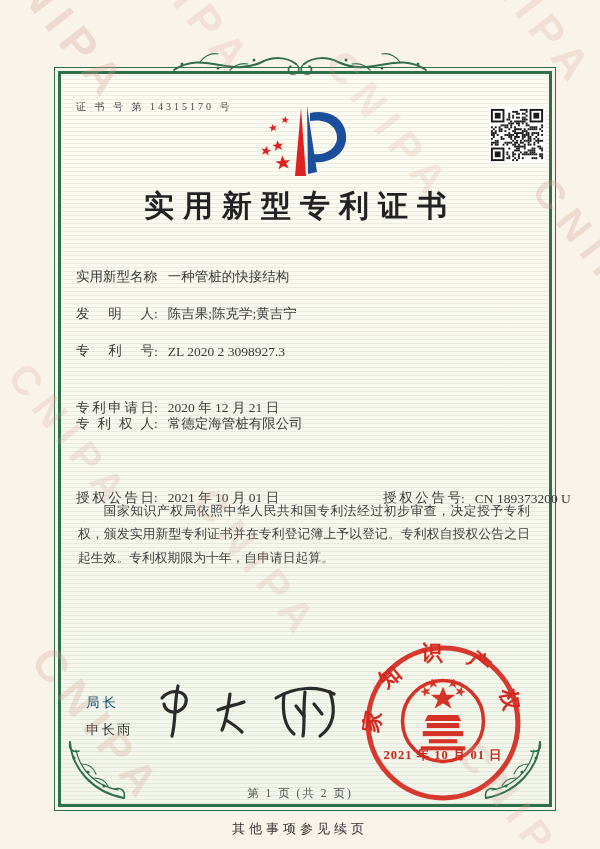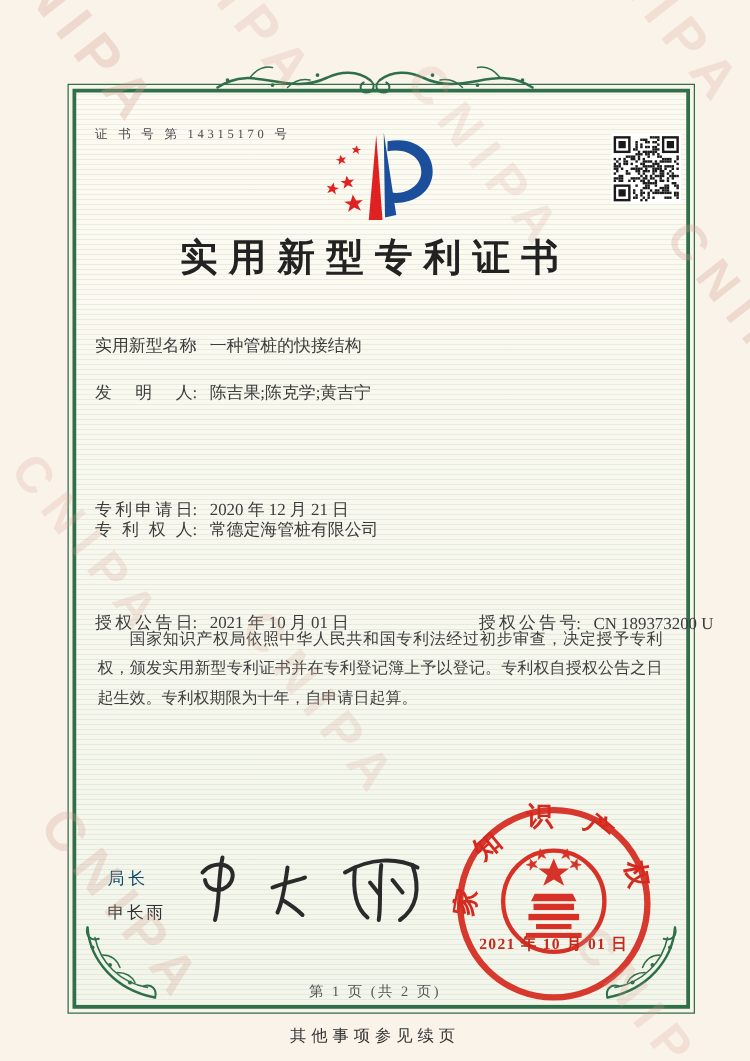--- a/index.html
+++ b/index.html
@@ -376,20 +376,23 @@
     </svg>
 
     <div class="title">实用新型专利证书</div>
 
     <div class="row" style="top:256px">
       <span class="lbl">实用新型名称</span><span class="colon">:</span><span>一种管桩的快接结构</span>
     </div>
     <div class="row" style="top:293px">
       <span class="lbl">发明人</span><span class="colon">:</span><span>陈吉果;陈克学;黄吉宁</span>
     </div>
+    <div class="row" style="top:330px">
+      <span class="lbl">专利号</span><span class="colon">:</span><span>ZL 2020 2 3098927.3</span>
+    </div>
     <div class="row" style="top:387px">
       <span class="lbl">专利申请日</span><span class="colon">:</span><span>2020 年 12 月 21 日</span>
     </div>
     <div class="row" style="top:403px">
       <span class="lbl">专利权人</span><span class="colon">:</span><span>常德定海管桩有限公司</span>
     </div>
 
     <div class="row" style="top:477px;right:0">
       <span class="lbl">授权公告日</span><span class="colon">:</span><span>2021 年 10 月 01 日</span>
       <span class="grant-right">

